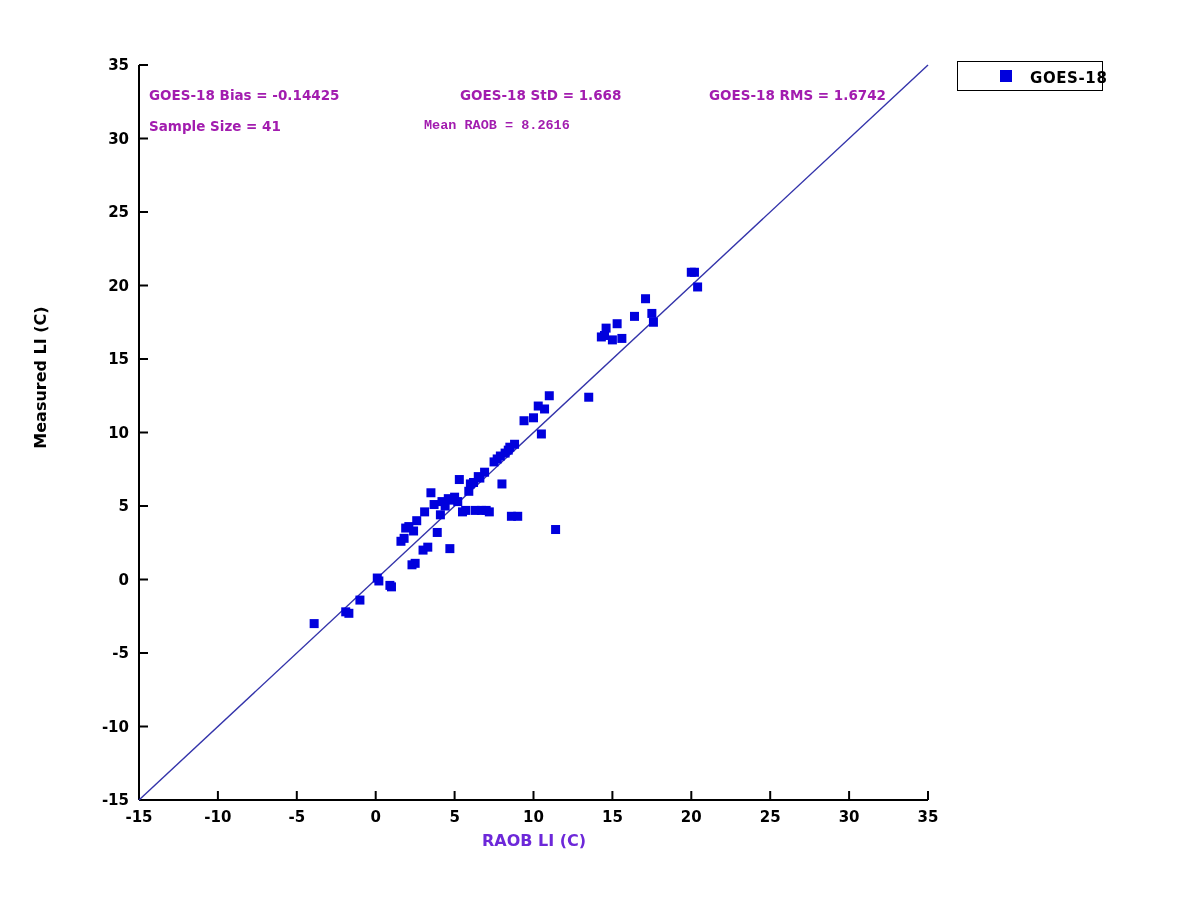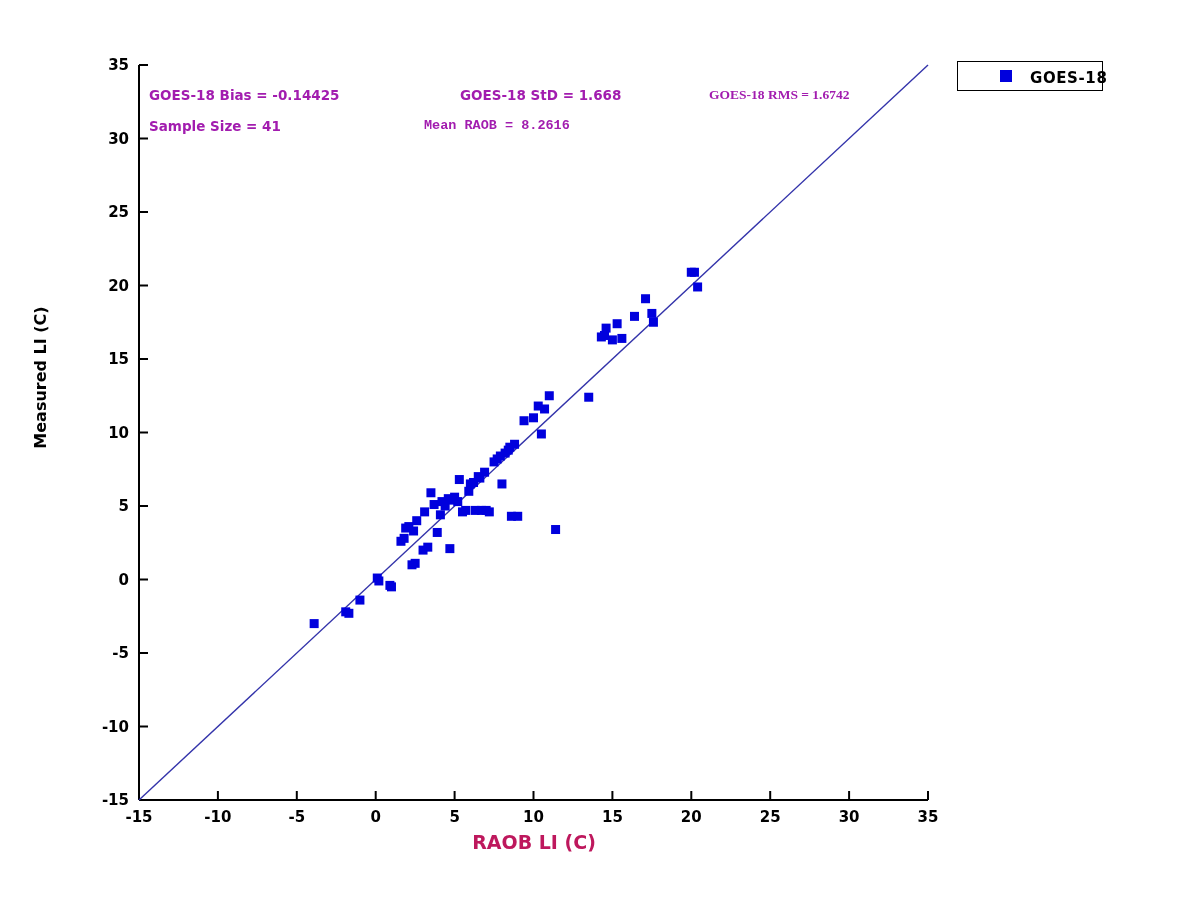--- a/index.html
+++ b/index.html
@@ -35,33 +35,33 @@
   .stat-text {
     position: absolute;
     font-size: 13.5px;
     font-weight: bold;
     color: #a21caf;
     white-space: nowrap;
     font-family: "DejaVu Sans", sans-serif;
   }
   #stat-bias   { left: 149px; top: 87px; }
   #stat-std    { left: 424px; top: 87px; margin-left: 36px; }
-  #stat-rms    { left: 709px; top: 87px; font-family: Liberation Serif, serif; }
+  #stat-rms    { left: 709px; top: 87px; }
   #stat-sample { left: 149px; top: 118px; }
   #stat-mean   { left: 424px; top: 118px; font-family: Liberation Mono, monospace; }
 
   .axis-title-x {
     position: absolute;
     left: 139px;
     top: 831px;
     width: 790px;
     text-align: center;
-    font-size: 19px;
-    font-weight: bold;
-    color: #be185d;
+    font-size: 16px;
+    font-weight: bold;
+    color: #6d28d9;
     font-family: "DejaVu Sans", sans-serif;
   }
   .axis-title-y {
     position: absolute;
     left: -60px;
     top: 368px;
     width: 200px;
     text-align: center;
     font-size: 16px;
     font-weight: bold;

